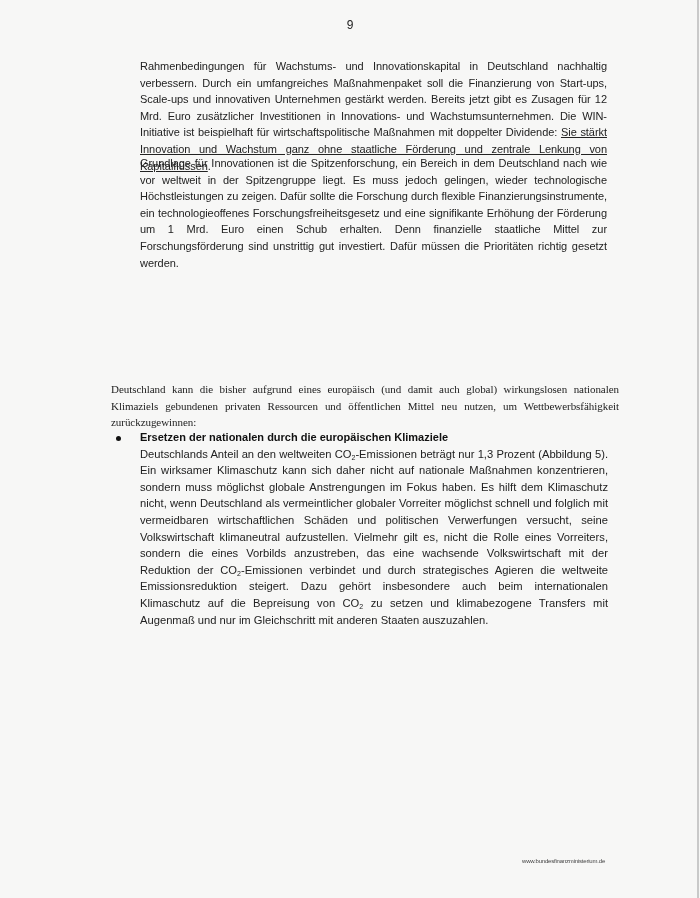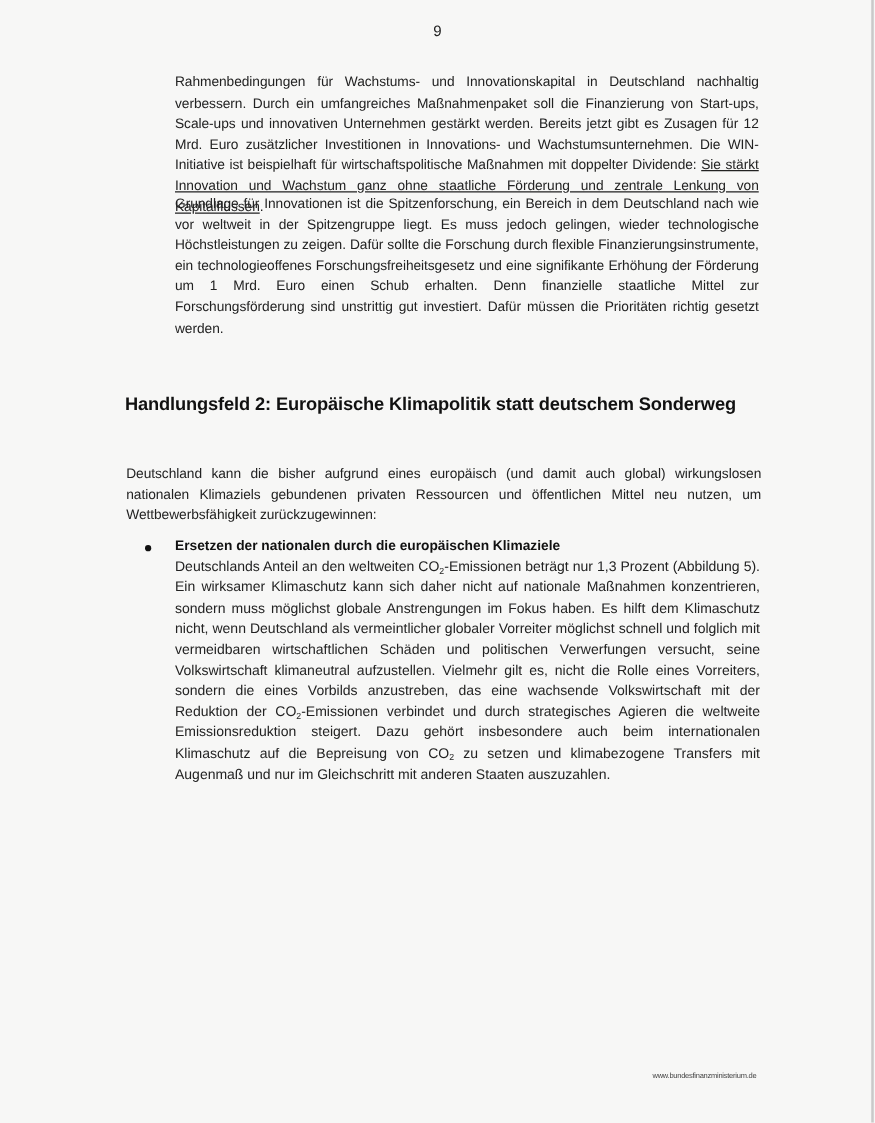--- a/index.html
+++ b/index.html
@@ -103,23 +103,22 @@
 <body>
 
 <div class="page">
 
   <div class="page-number">9</div>
 
   <p class="para p1" style="margin:0;"><span>Rahmenbedingungen für Wachstums- und Innovationskapital in Deutschland nachhaltig verbessern. Durch ein umfangreiches Maßnahmenpaket soll die Finanzierung von Start-ups, Scale-ups und innovativen Unternehmen gestärkt werden. Bereits jetzt gibt es Zusagen für 12 Mrd. Euro zusätzlicher Investitionen in Innovations- und Wachstumsunternehmen. Die WIN-Initiative ist beispielhaft für wirtschaftspolitische Maßnahmen mit doppelter Dividende: </span><span class="underline">Sie stärkt Innovation und Wachstum ganz ohne staatliche Förderung und zentrale Lenkung von Kapitalflüssen</span><span>.</span></p>
 
   <p class="para p2" style="margin:0;">Grundlage für Innovationen ist die Spitzenforschung, ein Bereich in dem Deutschland nach wie vor weltweit in der Spitzengruppe liegt. Es muss jedoch gelingen, wieder technologische Höchstleistungen zu zeigen. Dafür sollte die Forschung durch flexible Finanzierungsinstrumente, ein technologieoffenes Forschungsfreiheitsgesetz und eine signifikante Erhöhung der Förderung um 1 Mrd. Euro einen Schub erhalten. Denn finanzielle staatliche Mittel zur Forschungsförderung sind unstrittig gut investiert. Dafür müssen die Prioritäten richtig gesetzt werden.</p>
 
-  <h2 class="heading" style="margin:0;">Handlungsfeld 2: Europäische Klimapolitik statt deutschem Sonderweg</h2>
 
-  <p class="para p3" style="margin:1px;">Deutschland kann die bisher aufgrund eines europäisch (und damit auch global) wirkungslosen nationalen Klimaziels gebundenen privaten Ressourcen und öffentlichen Mittel neu nutzen, um Wettbewerbsfähigkeit zurückzugewinnen:</p>
+  <p class="para p3" style="margin:11px;font-family:Liberation Serif, serif;">Deutschland kann die bisher aufgrund eines europäisch (und damit auch global) wirkungslosen nationalen Klimaziels gebundenen privaten Ressourcen und öffentlichen Mittel neu nutzen, um Wettbewerbsfähigkeit zurückzugewinnen:</p>
 
   <div class="bullet-item">
     <span class="bullet-dot"></span>
     <div class="bullet-title">Ersetzen der nationalen durch die europäischen Klimaziele</div>
     <p class="bullet-body" style="margin:0;"><span>Deutschlands Anteil an den weltweiten CO</span><sub>2</sub><span>-Emissionen beträgt nur 1,3 Prozent (Abbildung 5). Ein wirksamer Klimaschutz kann sich daher nicht auf nationale Maßnahmen konzentrieren, sondern muss möglichst globale Anstrengungen im Fokus haben. Es hilft dem Klimaschutz nicht, wenn Deutschland als vermeintlicher globaler Vorreiter möglichst schnell und folglich mit vermeidbaren wirtschaftlichen Schäden und politischen Verwerfungen versucht, seine Volkswirtschaft klimaneutral aufzustellen. Vielmehr gilt es, nicht die Rolle eines Vorreiters, sondern die eines Vorbilds anzustreben, das eine wachsende Volkswirtschaft mit der Reduktion der CO</span><sub>2</sub><span>-Emissionen verbindet und durch strategisches Agieren die weltweite Emissionsreduktion steigert. Dazu gehört insbesondere auch beim internationalen Klimaschutz auf die Bepreisung von CO</span><sub>2</sub><span> zu setzen und klimabezogene Transfers mit Augenmaß und nur im Gleichschritt mit anderen Staaten auszuzahlen.</span></p>
   </div>
 
   <div class="footer-url">www.bundesfinanzministerium.de</div>
 
 </div>

